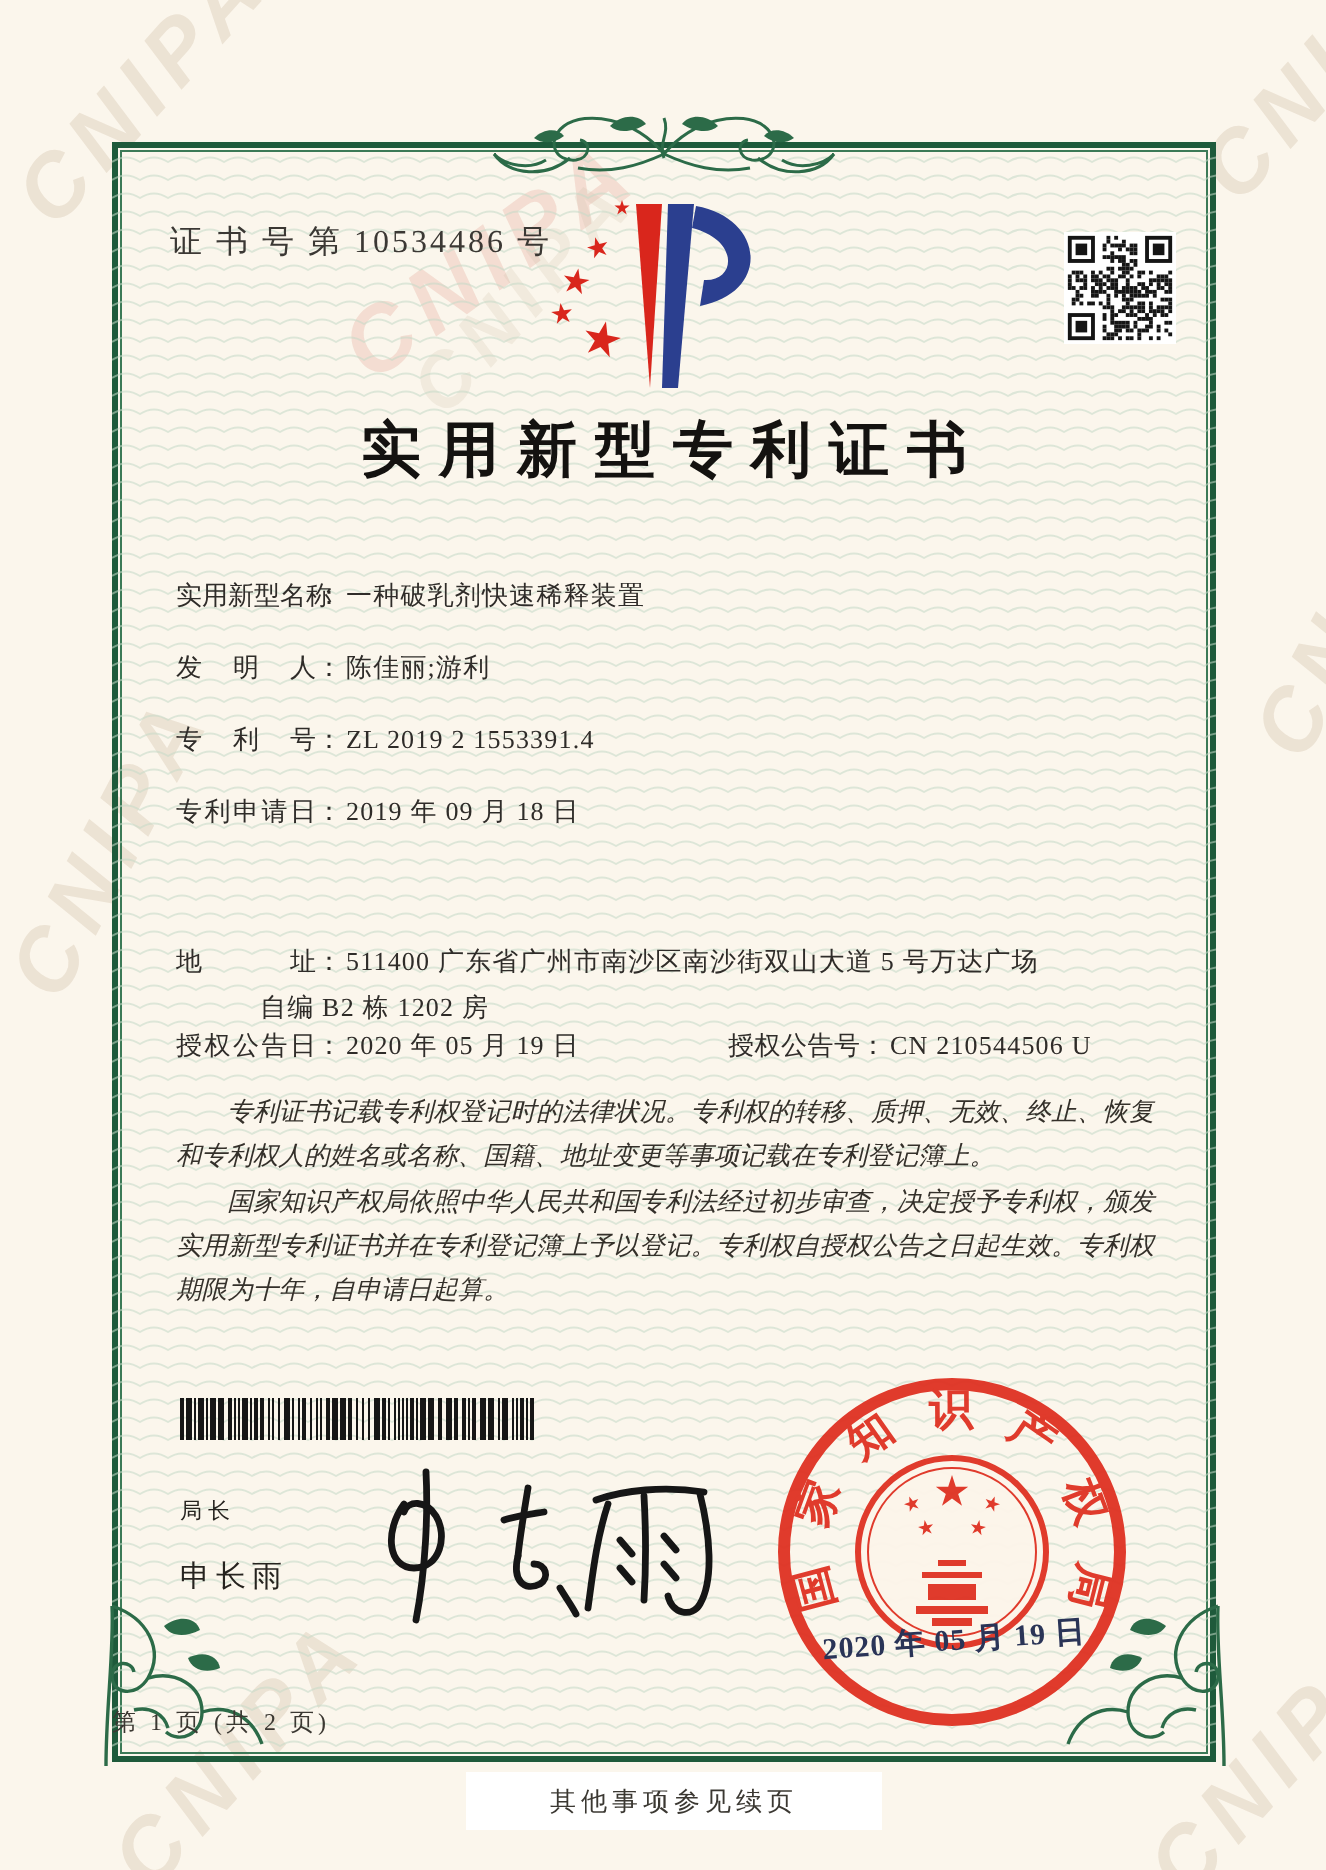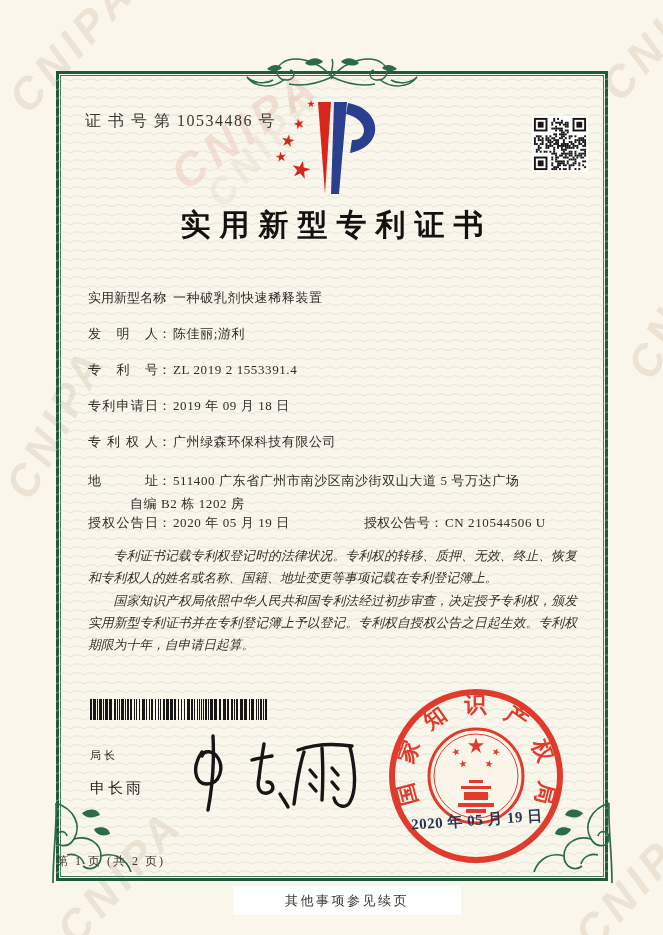--- a/index.html
+++ b/index.html
@@ -37,21 +37,21 @@
   .signer-title{position:absolute;left:90px;top:748px;font-family:"Liberation Sans",sans-serif;
          font-size:11px;letter-spacing:3px;color:#26231f;}
   .signer-name{position:absolute;left:90px;top:779px;font-family:Liberation Sans, sans-serif;
          font-size:15px;letter-spacing:3px;color:#26231f;}
   .sig{position:absolute;left:180px;top:731px;width:200px;height:84px;}
   .seal{position:absolute;left:386px;top:686px;width:180px;height:180px;opacity:.95;}
   .seal-date{position:absolute;left:390px;top:811px;width:174px;text-align:center;z-index:6;
          font-size:15px;font-weight:bold;color:#2a3457;transform:rotate(-4deg);letter-spacing:.5px;}
   .page-info{position:absolute;left:56px;top:853px;width:552px;font-size:12px;
          letter-spacing:2px;color:#3b3832;}
-  .note-band{position:absolute;left:233px;top:886px;width:228px;height:29px;background:#ffffff;
+  .note-band{position:absolute;left:233px;top:886px;width:208px;height:29px;background:#ffffff;
          text-align:center;line-height:29px;font-size:13px;letter-spacing:2.5px;color:#3b3832;}
   .orn-top{position:absolute;left:227px;top:49px;width:210px;height:46px;}
   .orn-bl{position:absolute;left:42px;top:795px;width:95px;height:95px;}
   .orn-br{position:absolute;left:528px;top:795px;width:95px;height:95px;transform:scaleX(-1);}
   svg{display:block;}
 </style>
 </head>
 <body>
 
 <div class="page">
@@ -487,23 +487,20 @@
   </div>
   <div class="row" style="top:325px">
     <span class="f-label">发明人</span><span class="f-colon">：</span><span class="f-value">陈佳丽;游利</span>
   </div>
   <div class="row" style="top:361px">
     <span class="f-label">专利号</span><span class="f-colon">：</span><span class="f-value">ZL 2019 2 1553391.4</span>
   </div>
   <div class="row" style="top:397px">
     <span class="f-label">专利申请日</span><span class="f-colon">：</span><span class="f-value">2019 年 09 月 18 日</span>
   </div>
-  <div class="row" style="top:433px">
-    <span class="f-label">专利权人</span><span class="f-colon">：</span><span class="f-value">广州绿森环保科技有限公司</span>
-  </div>
   <div class="row" style="top:472px">
     <span class="f-label">地址</span><span class="f-colon">：</span><span class="f-value">511400 广东省广州市南沙区南沙街双山大道 5 号万达广场</span>
     <span class="f-value addr2">自编 B2 栋 1202 房</span>
   </div>
   <div class="row" style="top:514px">
     <span class="f-label">授权公告日</span><span class="f-colon">：</span><span class="f-value">2020 年 05 月 19 日</span>
     <span class="pair2">
       <span class="f-label">授权公告号</span><span class="f-colon">：</span><span class="f-value">CN 210544506 U</span>
     </span>
   </div>

